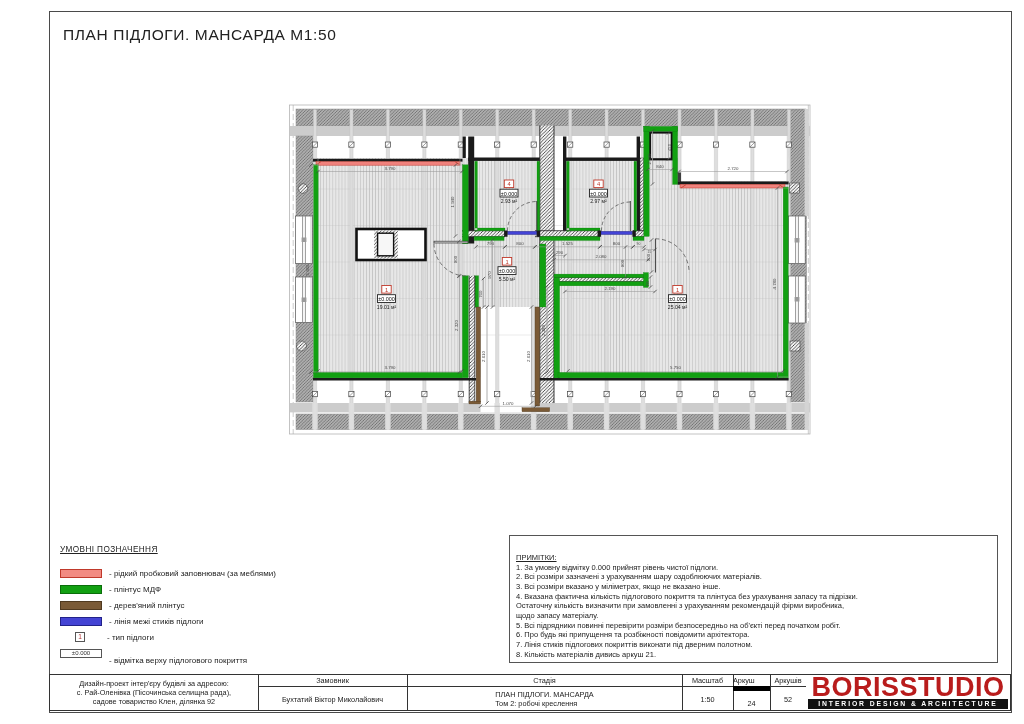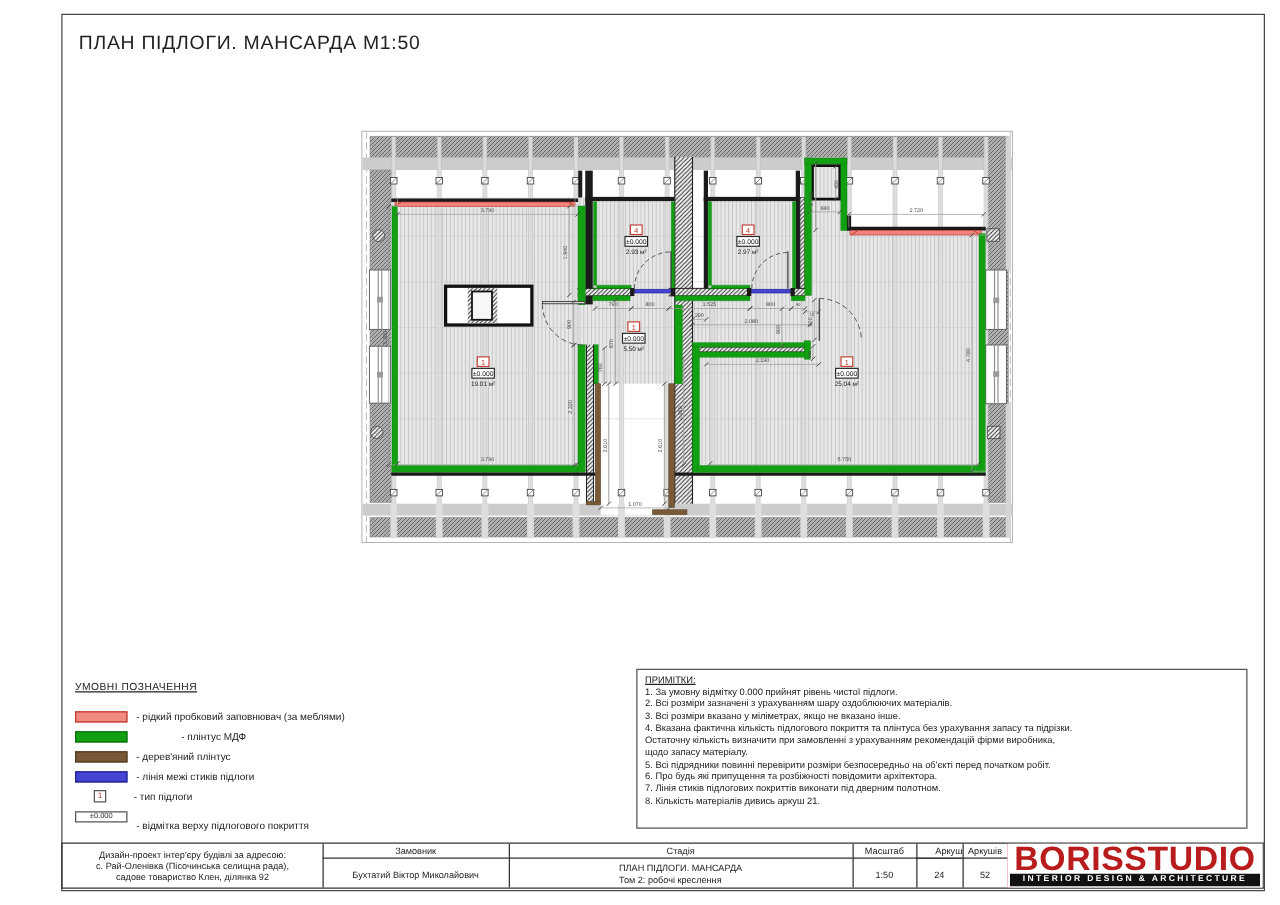--- a/index.html
+++ b/index.html
@@ -465,21 +465,21 @@
 
 <div class="abs" style="left:60px;top:545px;font-size:8px;color:#222;">
 
   <div style="text-decoration:underline;font-size:8.2px;letter-spacing:0.4px;">УМОВНІ ПОЗНАЧЕННЯ</div>
 
   <div style="margin-top:14px;display:flex;align-items:center;height:10px;">
     <div style="width:40px;height:7px;background:#f28b82;border:1px solid #c0392b;"></div>
     <div style="margin-left:7px;">- рідкий пробковий заповнювач (за меблями)</div>
   </div>
 
-  <div style="margin-top:6px;display:flex;align-items:center;height:10px;gap:36px;">
+  <div style="margin-top:6px;display:flex;align-items:center;height:10px;">
     <div style="width:40px;height:7px;background:#12a012;border:1px solid #0a6e0a;"></div>
     <div style="margin-left:7px;">- плінтус МДФ</div>
   </div>
 
   <div style="margin-top:6px;display:flex;align-items:center;height:10px;">
     <div style="width:40px;height:7px;background:#7a5a36;border:1px solid #503a20;"></div>
     <div style="margin-left:7px;">- дерев'яний плінтус</div>
   </div>
 
   <div style="margin-top:6px;display:flex;align-items:center;height:10px;">
@@ -493,21 +493,21 @@
       </div>
     <div style="margin-left:7px;">- тип підлоги</div>
   </div>
 
   <div style="margin-top:6px;display:flex;align-items:center;height:10px;">
     <div style="width:40px;height:7px;border:1px solid #555;font-size:6px;line-height:7px;text-align:center;color:#333;">±0.000</div>
     <div style="margin-left:7px;margin-top:14px;">- відмітка верху підлогового покриття</div>
   </div>
 </div>
 
-<div class="abs" style="left:509px;top:535px;width:489px;height:128px;border:1px solid #555;box-sizing:border-box;padding:3px 6px;font-size:7.5px;line-height:9.65px;color:#222;">
+<div class="abs" style="left:509px;top:535px;width:489px;height:128px;border:1px solid #555;box-sizing:border-box;padding:17px 6px;font-size:7.5px;line-height:9.65px;color:#222;">
   <div style="text-decoration:underline;">ПРИМІТКИ:</div>
   <div>1. За умовну відмітку 0.000 прийнят рівень чистої підлоги.</div>
   <div>2. Всі розміри зазначені з урахуванням шару оздоблюючих матеріалів.</div>
   <div>3. Всі розміри вказано у міліметрах, якщо не вказано інше.</div>
   <div>4. Вказана фактична кількість підлогового покриття та плінтуса без урахування запасу та підрізки.</div>
   <div>Остаточну кількість визначити при замовленні з урахуванням рекомендацій фірми виробника,</div>
   <div>щодо запасу матеріалу.</div>
   <div>5. Всі підрядники повинні перевірити розміри безпосередньо на об'єкті перед початком робіт.</div>
   <div>6. Про будь які припущення та розбіжності повідомити архітектора.</div>
   <div>7. Лінія стиків підлогових покриттів виконати під дверним полотном.</div>
@@ -527,21 +527,21 @@
     <div style="height:11px;border-bottom:1px solid #333;text-align:center;line-height:11px;">Стадія</div>
     <div style="height:24px;display:flex;flex-direction:column;align-items:center;justify-content:center;line-height:9.3px;">ПЛАН ПІДЛОГИ. МАНСАРДА<br>Том 2: робочі креслення</div>
   </div>
 
   <div class="abs" style="left:632px;top:0;width:51px;height:35px;border-right:1px solid #333;">
     <div style="height:11px;border-bottom:1px solid #333;text-align:center;line-height:11px;">Масштаб</div>
     <div style="height:24px;display:flex;align-items:center;justify-content:center;">1:50</div>
   </div>
 
   <div class="abs" style="left:683px;top:0;width:37px;height:35px;border-right:1px solid #333;">
-    <div style="height:11px;border-bottom:1px solid #000000;text-align:right;line-height:11px;">Аркуш</div>
+    <div style="height:11px;border-bottom:5px solid #000000;text-align:left;line-height:11px;">Аркуш</div>
     <div style="height:24px;display:flex;align-items:center;justify-content:center;">24</div>
   </div>
 
   <div class="abs" style="left:720px;top:0;width:36px;height:35px;border-right:3px solid #be185d;">
     <div style="height:11px;border-bottom:1px solid #333;text-align:center;line-height:11px;">Аркушів</div>
     <div style="height:24px;display:flex;align-items:center;justify-content:center;">52</div>
   </div>
 
   <div class="abs" style="left:756px;top:0;width:204px;height:35px;background:#fff;">
     <div style="font-weight:bold;font-size:27px;letter-spacing:0.5px;line-height:24px;text-align:center;color:#b91c1c;">BORISSTUDIO</div>

